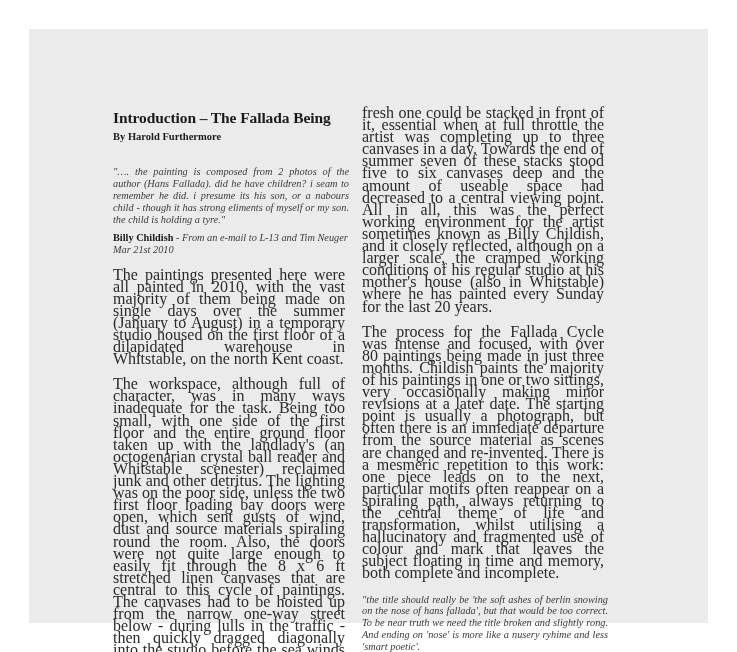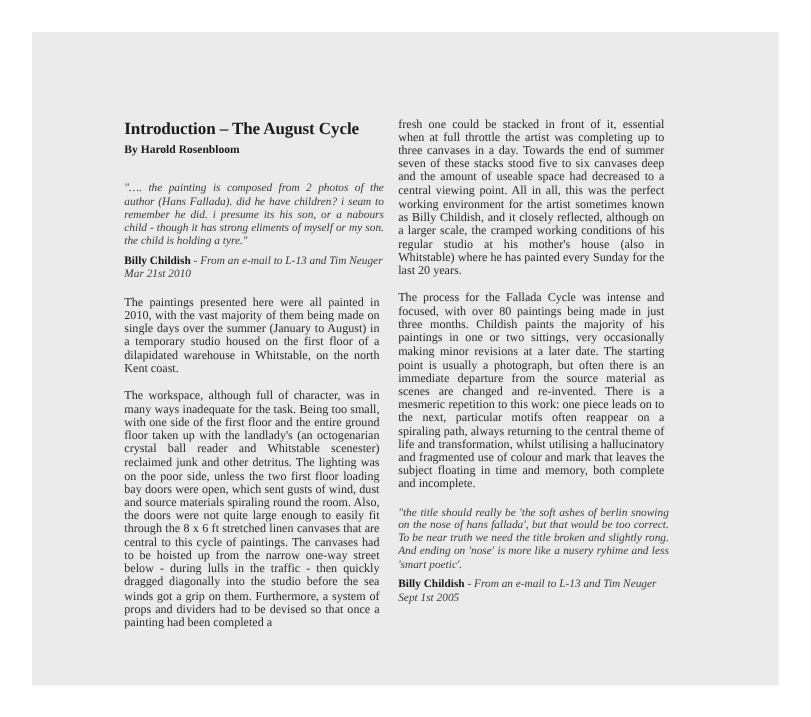--- a/index.html
+++ b/index.html
@@ -14,31 +14,31 @@
     color:#2a2a2a;
   }
   .col-left { left:84px; top:79px; width:236px; }
   .col-right { left:333px; top:78px; width:246px; }
   .title { font-size:15.5px; font-weight:bold; margin:0; line-height:19px; color:#1a1a1a; letter-spacing:-0.1px; }
   .byline { font-size:10.5px; font-weight:bold; margin:3px 0 0 0; line-height:14px; color:#1a1a1a; }
   .quote { font-style:italic; font-size:10.3px; line-height:11.9px; margin:22px 0 0 0; text-align:justify; color:#3a3a3a; }
   .attrib { font-size:10.3px; line-height:12px; margin:6px 0 0 0; color:#3a3a3a; }
   .attrib b { font-style:normal; color:#1a1a1a; }
   .attrib i { font-style:italic;margin-top:43px; }
-  .para { font-size:11px; line-height:12.1px; margin:13px 4px 0 0; text-align:justify; }
+  .para { font-size:16px; line-height:12.1px; margin:13px 4px 0 0; text-align:justify; }
   .col-right .para:first-child { margin-top:0; }
   .col-right .quote { margin-top:14px; }
 </style>
 </head>
 <body>
 
 <div class="page">
   <div class="col col-left">
-    <h1 class="title">Introduction – The August Cycle</h1>
-    <p class="byline">By Harold Rosenbloom</p>
+    <h1 class="title">Introduction – The Fallada Being</h1>
+    <p class="byline">By Harold Furthermore</p>
 
     <p class="quote">"…. the painting is composed from 2 photos of the author (Hans Fallada). did he have children? i seam to remember he did. i presume its his son, or a nabours child - though it has strong eliments of myself or my son. the child is holding a tyre."</p>
     <p class="attrib">
       <b>Billy Childish</b><i> - From an e-mail to L-13 and Tim Neuger</i><br>
       <i>Mar 21st 2010</i>
     </p>
 
     <p class="para">The paintings presented here were all painted in 2010, with the vast majority of them being made on single days over the summer (January to August) in a temporary studio housed on the first floor of a dilapidated warehouse in Whitstable, on the north Kent coast.</p>
     <p class="para">The workspace, although full of character, was in many ways inadequate for the task. Being too small, with one side of the first floor and the entire ground floor taken up with the landlady's (an octogenarian crystal ball reader and Whitstable scenester) reclaimed junk and other detritus. The lighting was on the poor side, unless the two first floor loading bay doors were open, which sent gusts of wind, dust and source materials spiraling round the room. Also, the doors were not quite large enough to easily fit through the 8 x 6 ft stretched linen canvases that are central to this cycle of paintings. The canvases had to be hoisted up from the narrow one-way street below - during lulls in the traffic - then quickly dragged diagonally into the studio before the sea winds got a grip on them. Furthermore, a system of props and dividers had to be devised so that once a painting had been completed a</p>
   </div>

